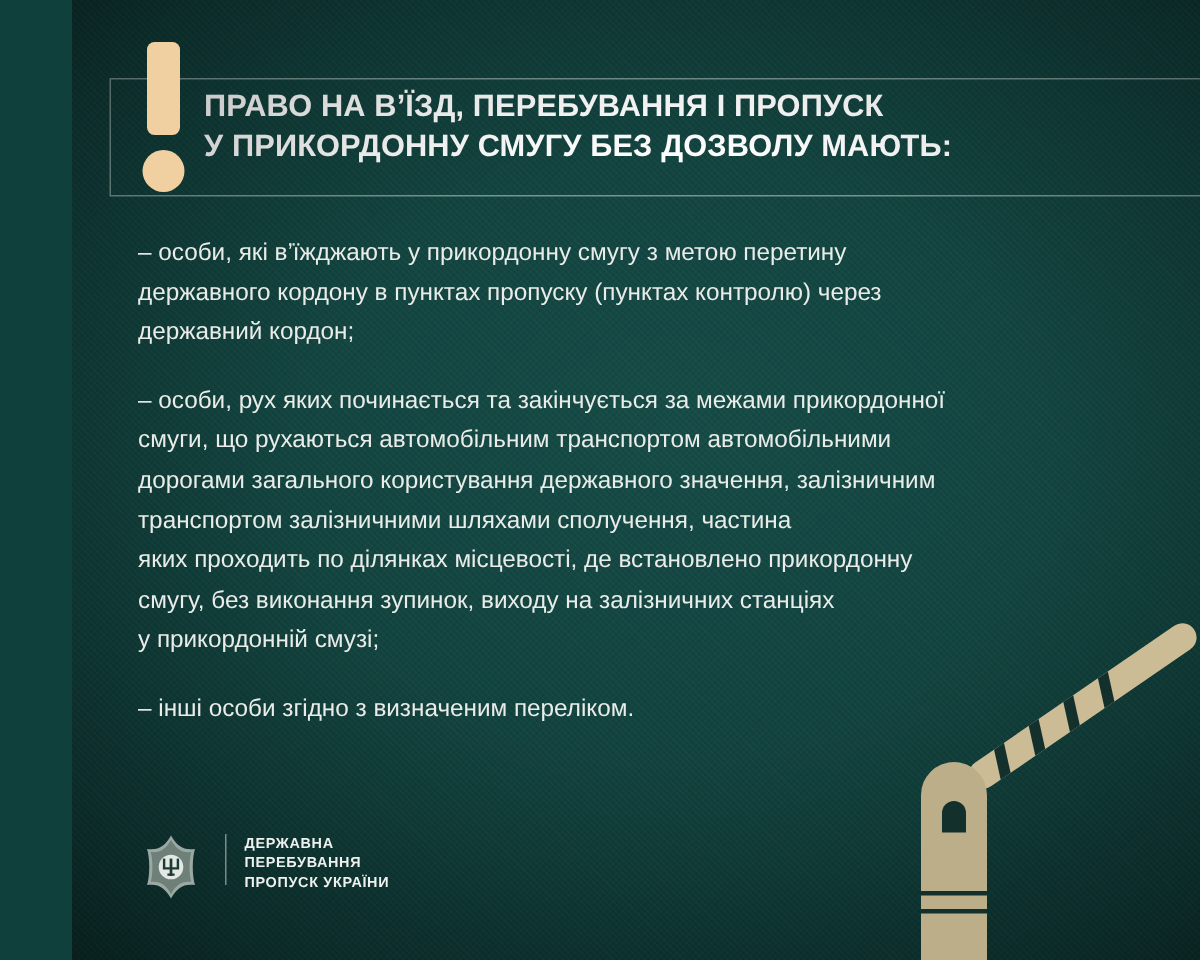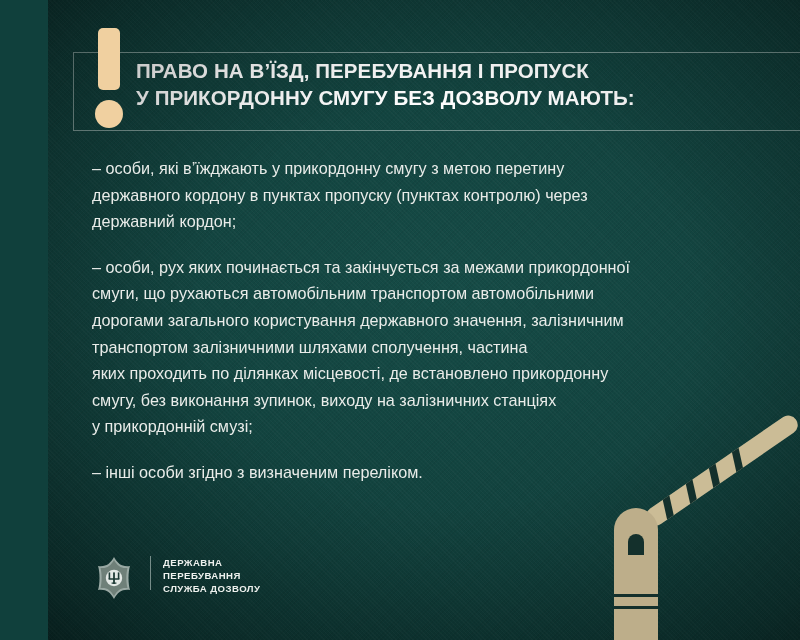--- a/index.html
+++ b/index.html
@@ -254,18 +254,18 @@
           <rect x="25.8" y="16.4" width="1.6" height="6.6"></rect>
           <path d="M16.6 22.2 h10.8 v1.5 h-10.8 z"></path>
           <path d="M19.6 26.4 h4.8 v1.4 h-4.8 z"></path>
         </g>
       </svg>
     </div>
     <div class="logo-divider"></div>
     <div class="logo-text">
       <span>ДЕРЖАВНА</span>
       <span>ПЕРЕБУВАННЯ</span>
-      <span>СЛУЖБА ДОЗВОЛУ</span>
+      <span>ПРОПУСК УКРАЇНИ</span>
     </div>
   </div>
 
   <div class="vignette"></div>
 </div>
 
 </body></html>

